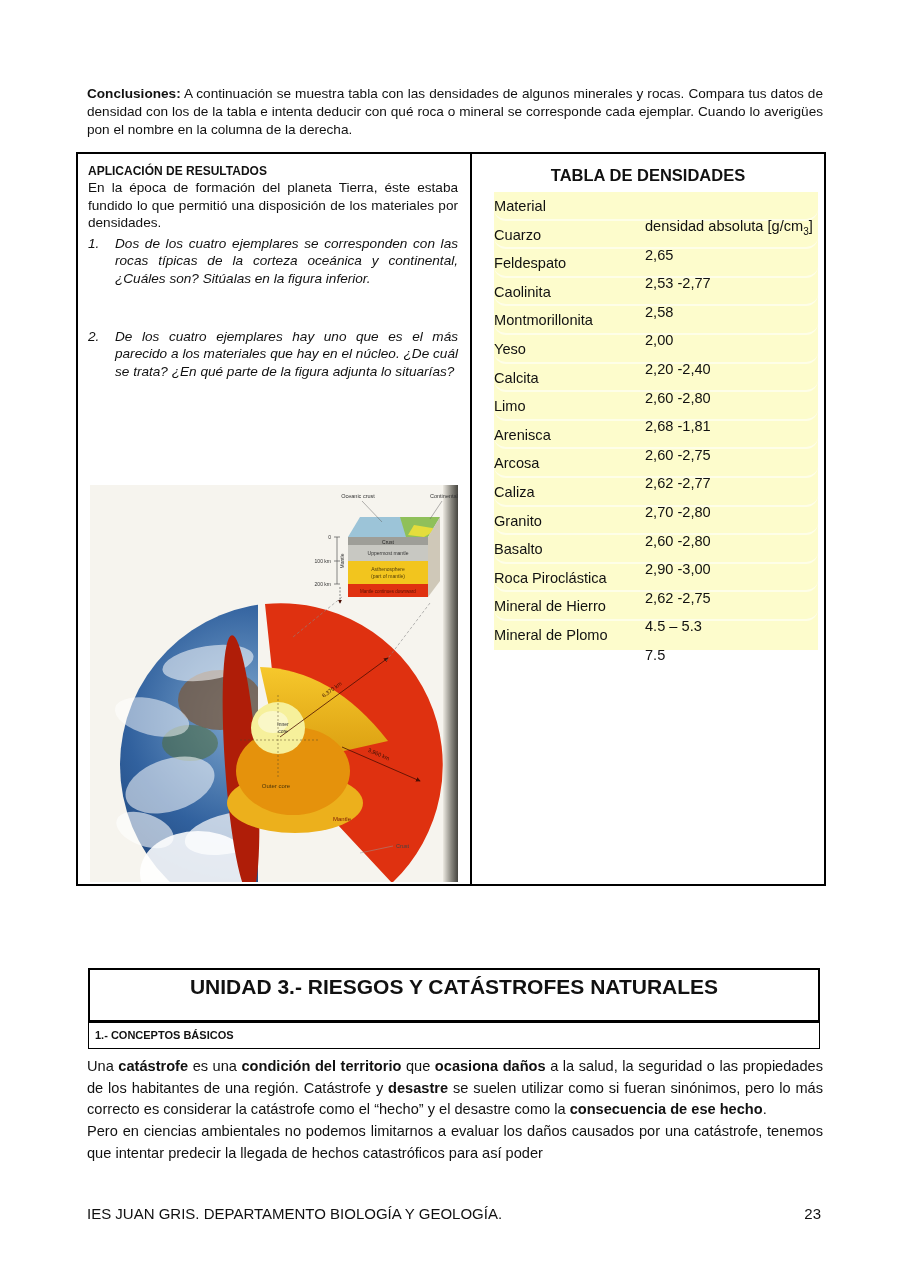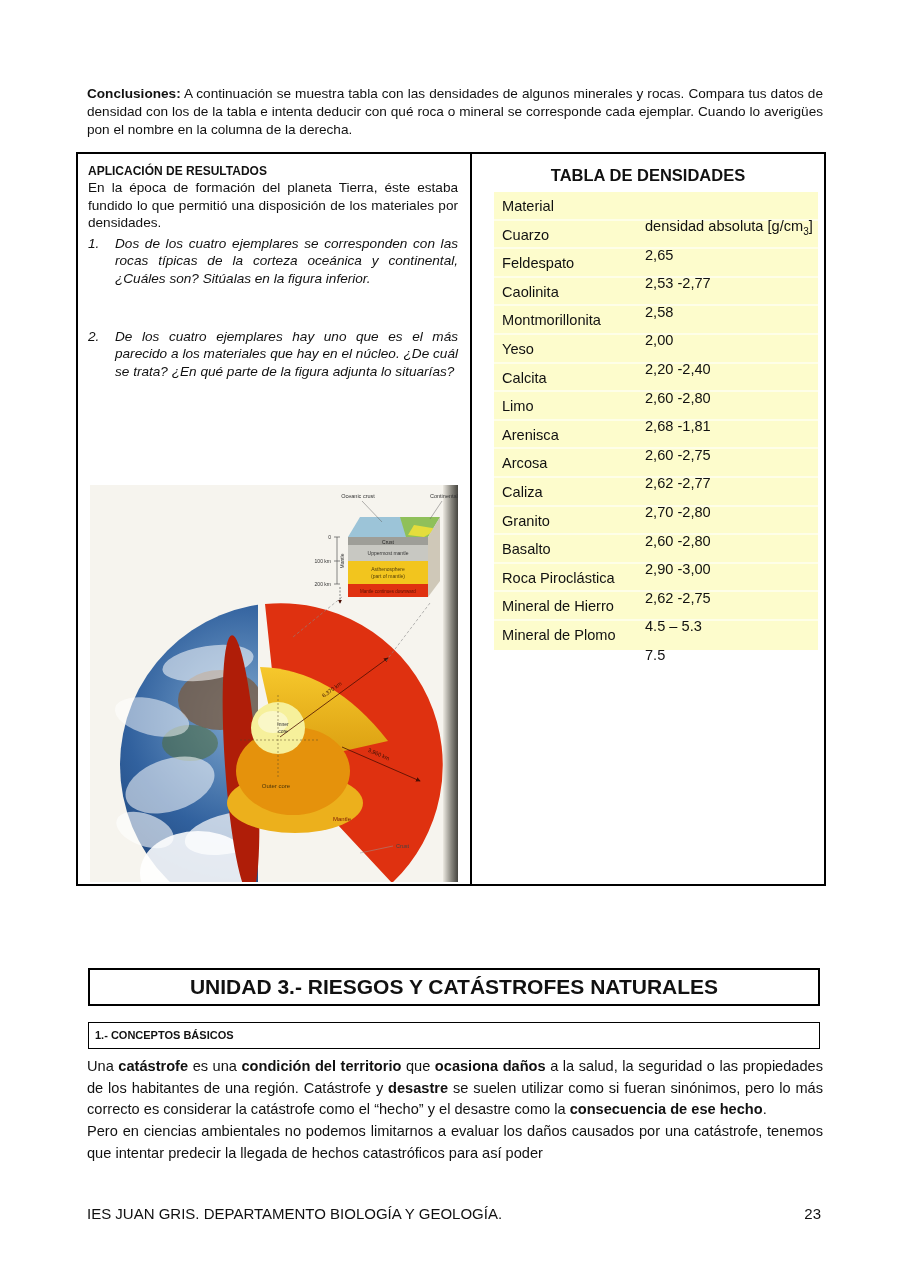--- a/index.html
+++ b/index.html
@@ -40,30 +40,31 @@
   }
 
   
   .dens-title { font-size:16.5px; font-weight:bold; text-align:center; }
   .dens-table {
     position:absolute; left:22px; top:38px; width:324px;
     background:#FDFCCC;
   }
   .dens-row {
     position:relative; height:28.6px; line-height:28.6px;
-    font-size:14.6px; padding-left:8px; white-space:nowrap;
+    font-size:14.6px; padding-left:0; white-space:nowrap;
     border-bottom:2px solid rgba(255,255,255,0.55);
+    border-radius:12px;
   }
   .dens-row:last-child { border-bottom:none; }
   .dens-val { position:absolute; left:151px; top:0;margin-top:20px; }
   .dens-sub { font-size:10px; vertical-align:sub; }
 
   
   .unidad-box {
-    position:absolute; left:88px; top:968px; width:732px; height:38px;
+    position:absolute; left:88px; top:968px; width:732px; height:54px;
     border:2px solid #000; text-align:center;
     font-size:21px; font-weight:bold; line-height:34px;
   }
   .section-box {
     position:absolute; left:88px; top:1022px; width:732px; height:27px;
     border:1.5px solid #000; padding-left:6px;
     font-size:11px; font-weight:bold; line-height:24px;
   }
 
   .body-text {

